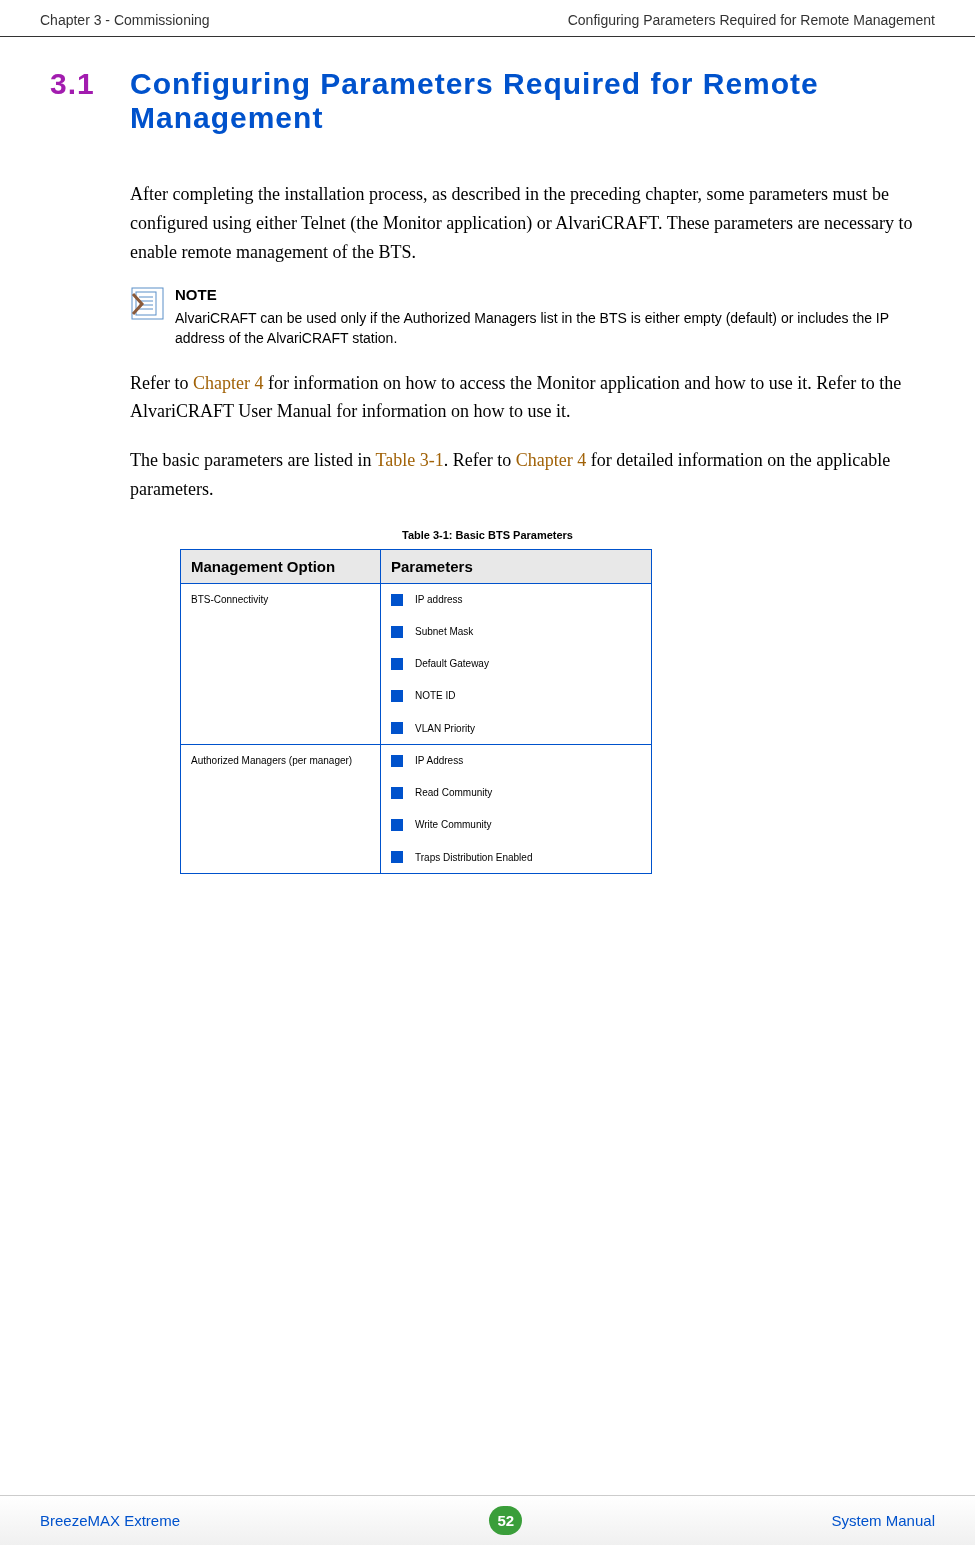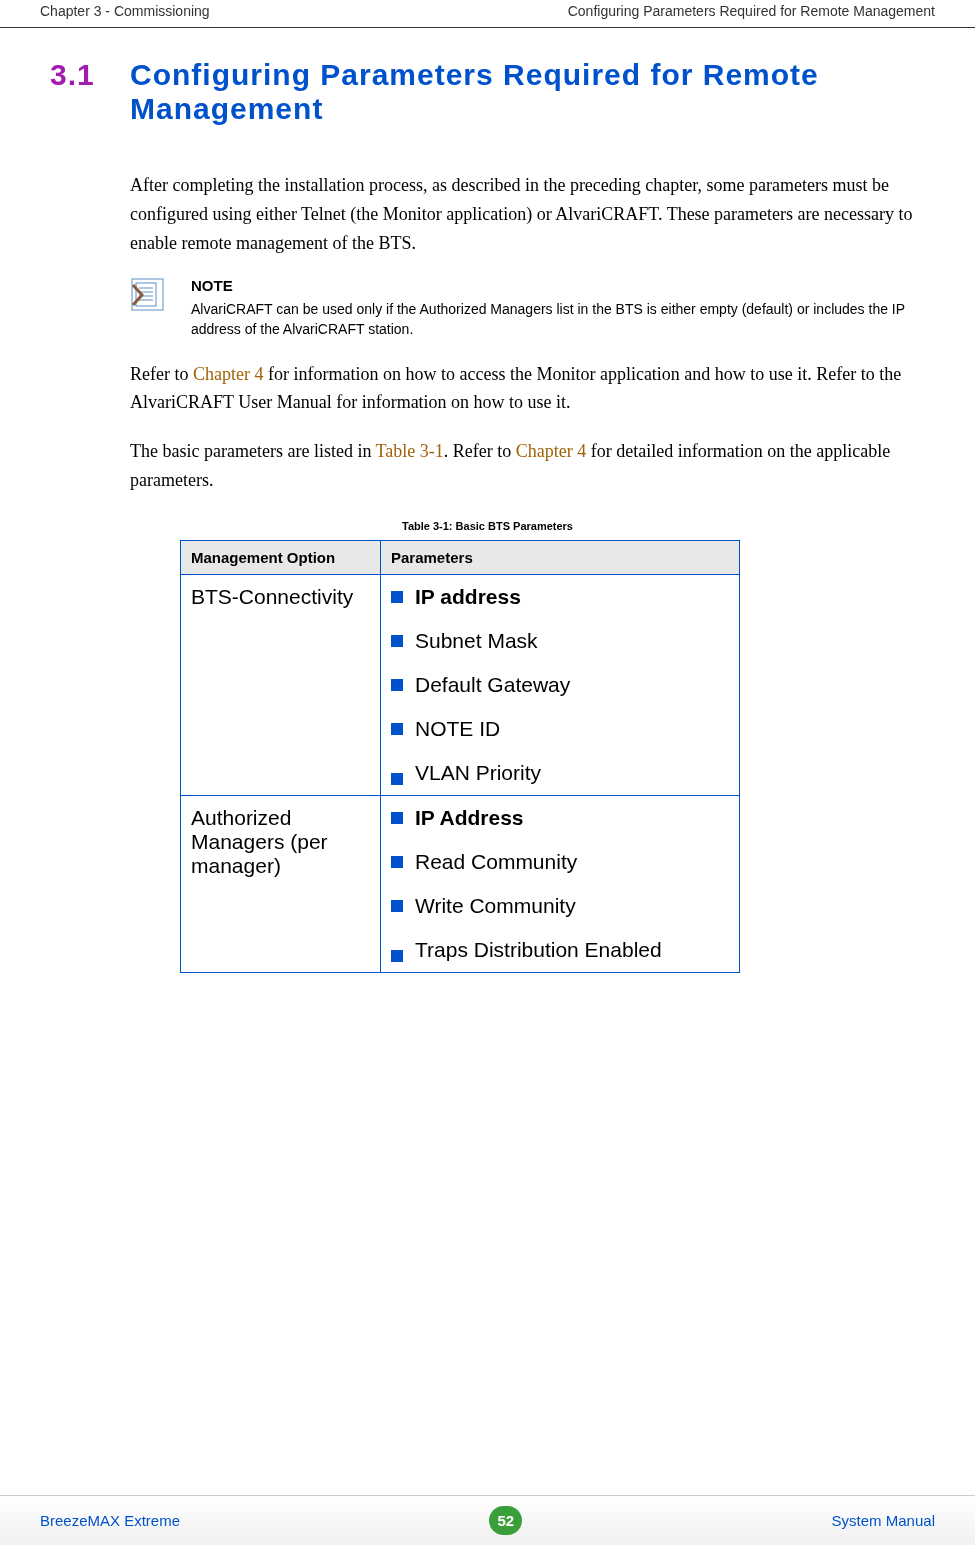--- a/index.html
+++ b/index.html
@@ -10,21 +10,21 @@
     body {
       font-family: Arial, Helvetica, sans-serif;
       background: #fff;
       width: 975px;
       height: 1545px;
       position: relative;
     }
     .header {
       display: flex;
       justify-content: space-between;
-      padding: 3px 40px 8px 40px;
+      padding: 12px 40px 8px 40px;
       font-size: 14px;
       color: #333;
       border-bottom: 1px solid #333;
     }
     .content {
       padding: 30px 50px 0 50px;
     }
     .section-heading {
       display: flex;
       align-items: flex-start;
@@ -53,21 +53,21 @@
       line-height: 1.6;
       color: #000;
     }
     .paragraph {
       margin-bottom: 20px;
     }
     .note-block {
       display: flex;
       align-items: flex-start;
       margin: 10px 0 20px 80px;
-      gap: 26px;
+      gap: 10px;
     }
     .note-icon {
       width: 35px;
       height: 35px;
       flex-shrink: 0;
     }
     .note-content {
       flex: 1;
     }
     .note-label {
@@ -87,51 +87,50 @@
     .table-caption {
       text-align: center;
       font-weight: bold;
       font-size: 11px;
       margin: 25px 0 8px 0;
       font-family: Arial, sans-serif;
     }
     .params-table {
       border-collapse: collapse;
       margin-left: 130px;
-      width: 560px;
+      width: 472px;
       font-family: Arial, sans-serif;
     }
     .params-table th {
       background: #e8e8e8;
       border: 1px solid #0052cc;
       padding: 8px 10px;
       text-align: left;
       font-size: 15px;
       font-weight: bold;
     }
     .params-table td {
       border: 1px solid #0052cc;
       padding: 10px 10px;
       vertical-align: top;
-      font-size: 21px;
+      font-size: 10px;
     }
     .params-table td.col1 {
       width: 200px;
     }
     .param-list {
       list-style: none;
     }
     .param-list li {
       padding: 10px 0;
       display: flex;
       align-items: center;
     }
     .param-list li:first-child {
       padding-top: 0;
-      font-weight: bold;
     }
     .param-list li:last-child {
       padding-bottom: 0;
       align-items: flex-end;
     }
     .bullet-square {
       display: inline-block;
       width: 12px;
       height: 12px;
       background: #0052cc;

